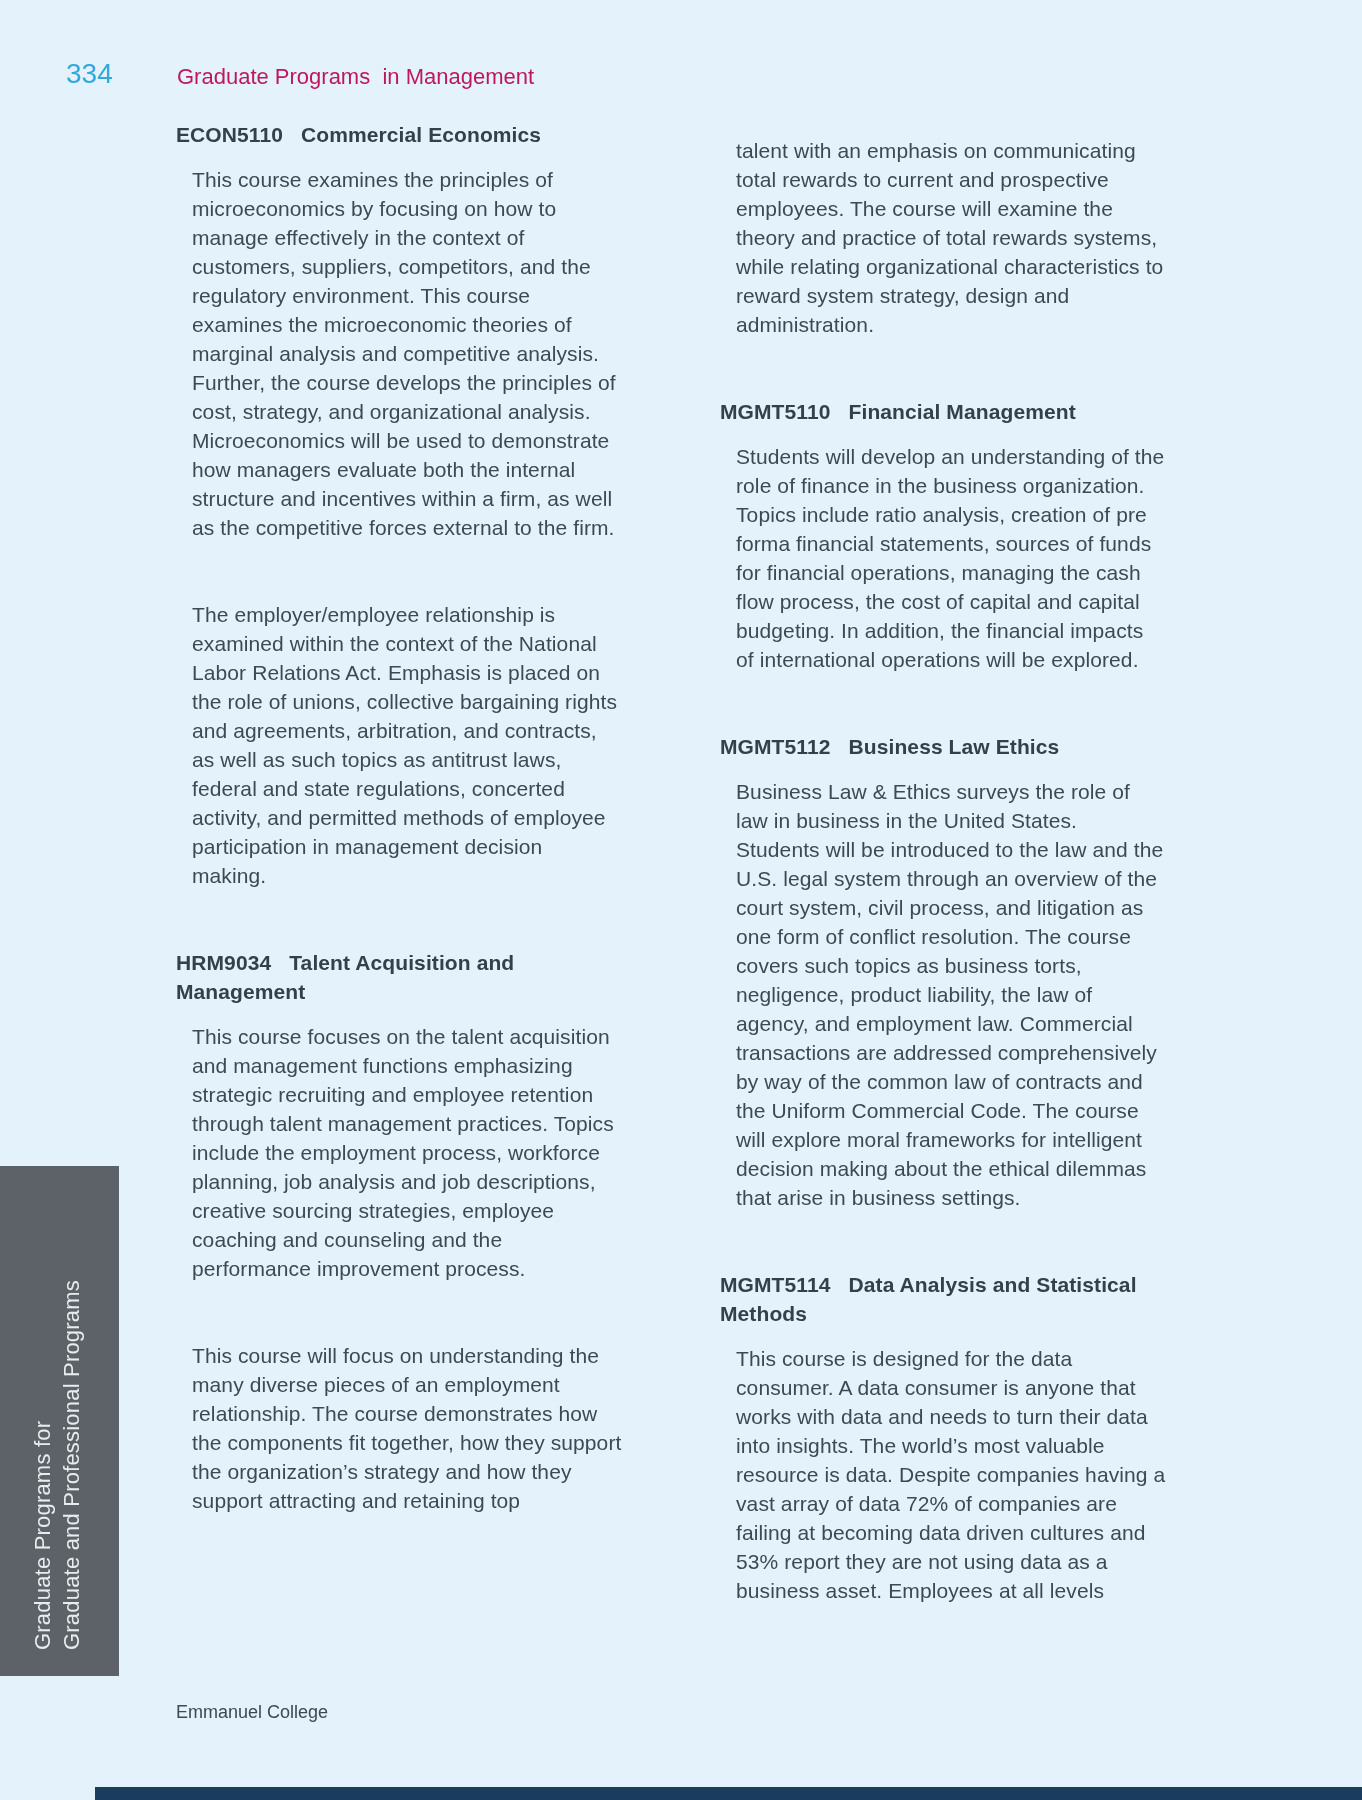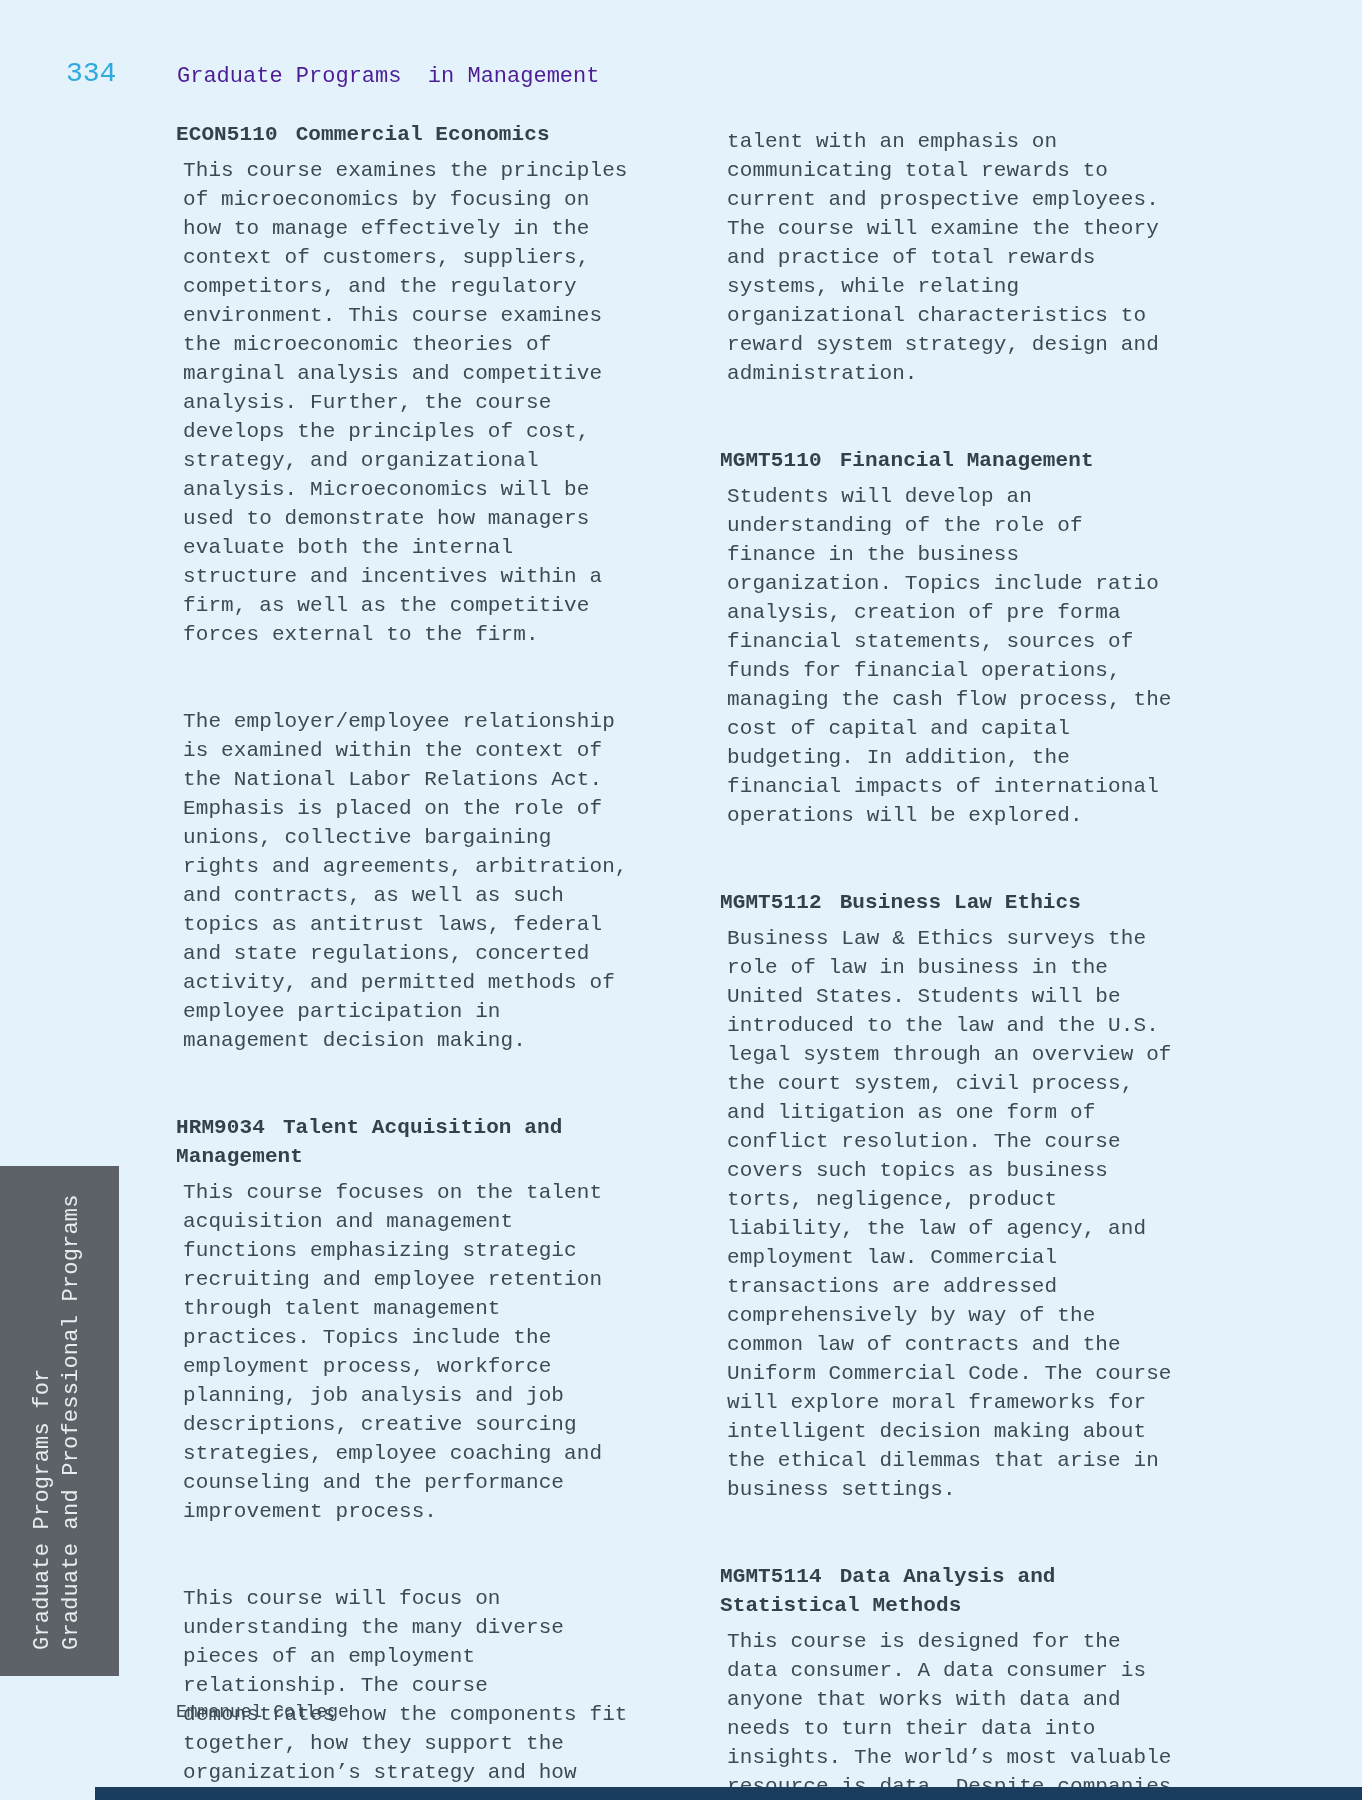--- a/index.html
+++ b/index.html
@@ -1,49 +1,49 @@
 <!DOCTYPE html>
 <html><head>
 <meta charset="utf-8">
 <style>
   html,body { margin:0; padding:0; }
   .page {
     position:relative;
     width:1362px; height:1800px;
     background:#e4f2fb;
-    font-family:Liberation Mono, monospace;
+    font-family:Liberation Sans, sans-serif;
     color:#3c4a54;
     overflow:hidden;
   }
   .pagenum {
     position:absolute; left:66px; top:58px;
     font-size:28px; line-height:32px;
     color:#2fa9de;
   }
   .header-title {
     position:absolute; left:177px; top:63px;
     font-size:22px; line-height:28px;
-    color:#4c1d95;
+    color:#be185d;
     white-space:pre;
   }
   .col {
     position:absolute; top:120px; width:462px;
     font-size:21px; line-height:29px;
     letter-spacing:0.1px;
   }
   .col-left  { left:176px; }
   .col-right { left:720px; }
   .course { margin:0 0 58px 0; }
   .course h3 {
     margin:0; padding:0;
     font-size:21px; line-height:29px;
     font-weight:bold; color:#33414b;
   }
   .course h3 .code { margin-right:18px;text-align:right; }
-  .course p, .continuation p { margin:7px; padding:0; }
+  .course p, .continuation p { margin:16px; padding:0; }
   .continuation { margin:0 0 58px 0; }
   .footer {
     position:absolute; left:176px; top:1698px;
     font-size:18px; line-height:29px;
     color:#3c4a54;
   }
   .sidebar-box {
     position:absolute; left:0; top:1166px;
     width:119px; height:510px;
     background:#5c6268;

